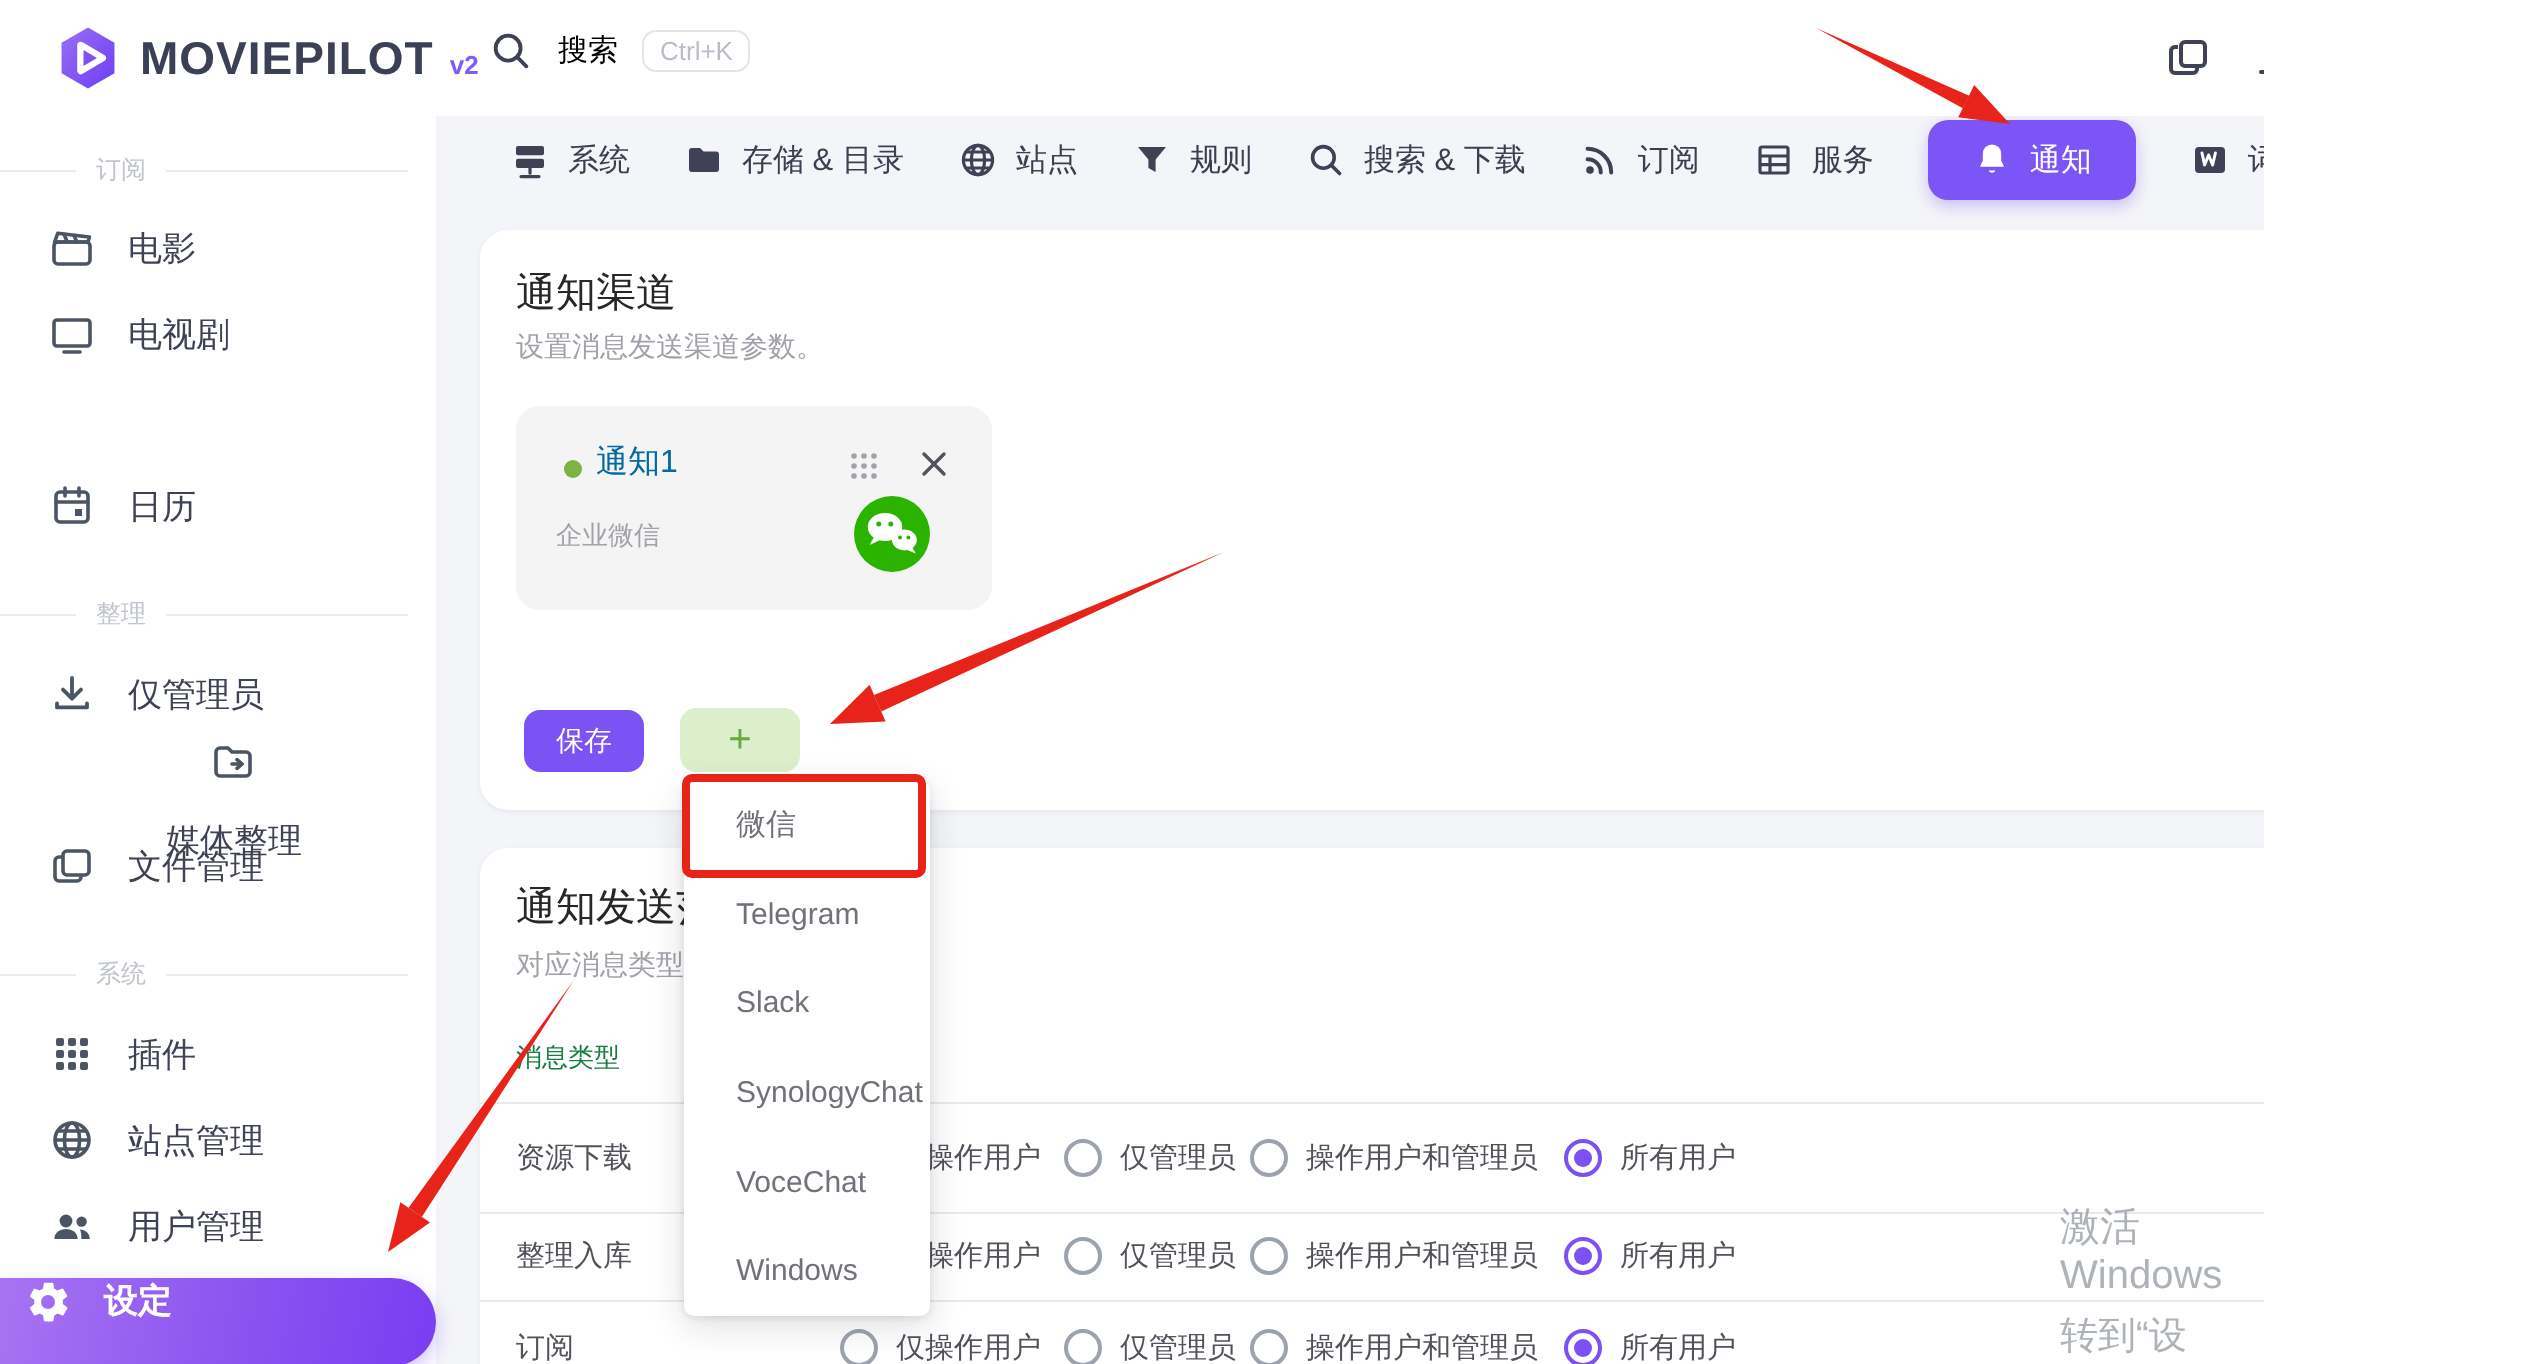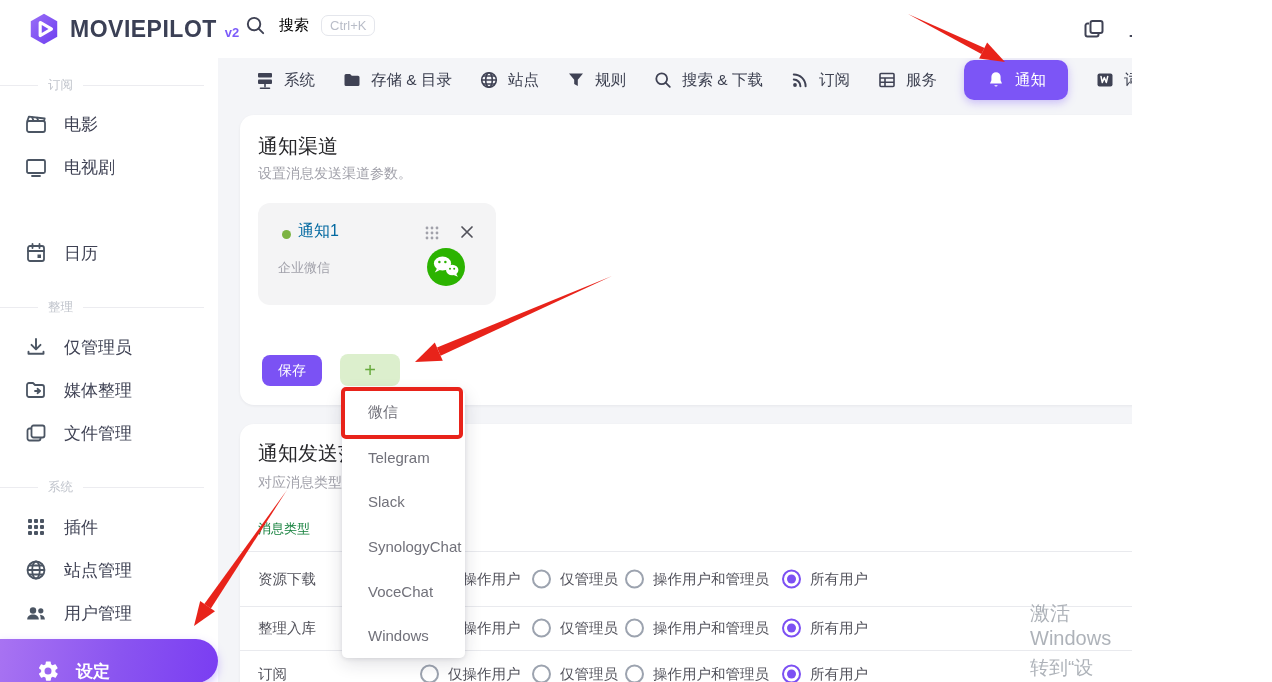--- a/index.html
+++ b/index.html
@@ -24,21 +24,21 @@
   
   .sidebar{position:absolute;left:0;top:58px;width:218px;height:624px;background:#fff;z-index:2;}
   .sec-label{position:absolute;left:0;width:100%;display:flex;align-items:center;color:#c0c4cc;font-size:12.5px;}
   .sec-label::before{content:"";flex:0 0 38px;height:1px;background:#ececf0;margin-right:10px;}
   .sec-label::after{content:"";flex:1;height:1px;background:#ececf0;margin-left:10px;margin-right:14px;}
   .s-item{position:absolute;left:0;width:210px;height:42px;display:flex;align-items:center;gap:16px;padding-left:24px;box-sizing:border-box;cursor:pointer;border-radius:0 21px 21px 0;}
   .s-item .sicon{width:24px;height:24px;color:#4b5563;flex:0 0 24px;}
   .s-item .slabel{font-size:17px;color:#3f4254;}
   .s-settings{position:absolute;left:0;top:581px;width:218px;height:44px;border-radius:0 24px 24px 0;
     background:linear-gradient(100deg,#a873f2 0%,#8a54f0 55%,#7a3df2 100%);
-    display:flex;align-items:flex-end;gap:16px;padding-left:36px;box-sizing:border-box;cursor:pointer;
+    display:flex;align-items:flex-start;gap:16px;padding-left:12px;box-sizing:border-box;cursor:pointer;
     box-shadow:0 4px 10px rgba(124,77,255,.35);}
   .s-settings .sicon{width:24px;height:24px;flex:0 0 24px;}
   .s-settings .slabel{color:#fff;font-size:17px;font-weight:600;}
 
   
   .main{position:absolute;left:218px;top:58px;width:1054px;height:624px;}
   .tabs{position:absolute;left:37px;top:2px;height:40px;display:flex;align-items:center;gap:27px;}
   .tab{display:flex;align-items:center;gap:9px;color:#3b3f4f;font-size:15.5px;cursor:pointer;white-space:nowrap;}
   .tab .tabicon{width:20px;height:20px;color:#3f4254;}
   .tab.active{background:#7c55f6;color:#fff;border-radius:10px;height:40px;padding:0 22px;box-shadow:0 3px 8px rgba(124,85,246,.35);}
@@ -178,21 +178,21 @@
       </div>
 
     <div class="s-item" style="top:268px;">
       <span class="sicon">
         <svg viewBox="0 0 24 24" fill="none" stroke="currentColor" stroke-width="1.9" stroke-linecap="round" stroke-linejoin="round" width="24" height="24">
           <path d="M12 4v10M7.5 9.8l4.5 4.5 4.5-4.5"></path>
             <path d="M4.5 18.7h15M4.5 16.7v2M19.5 16.7v2"></path>
         </svg></span>
       <span class="slabel">仅管理员</span>
     </div>
-    <div class="s-item" style="top:311px;">
+    <div class="s-item" style="top:311px;flex-direction:column;">
       <span class="sicon">
         <svg viewBox="0 0 24 24" fill="none" stroke="currentColor" stroke-width="1.8" stroke-linecap="round" stroke-linejoin="round" width="24" height="24">
           <path d="M3 7a2 2 0 0 1 2-2h4l2 2h7a2 2 0 0 1 2 2v8a2 2 0 0 1-2 2H5a2 2 0 0 1-2-2z"></path>
           <path d="M11 13h4.5M13.5 10.8l2.6 2.2-2.6 2.2" fill="none"></path>
         </svg></span>
       <span class="slabel">媒体整理</span>
     </div>
     <div class="s-item" style="top:354px;">
       <span class="sicon">
         <svg viewBox="0 0 24 24" fill="none" stroke="currentColor" stroke-width="1.8" stroke-linejoin="round" width="24" height="24">

